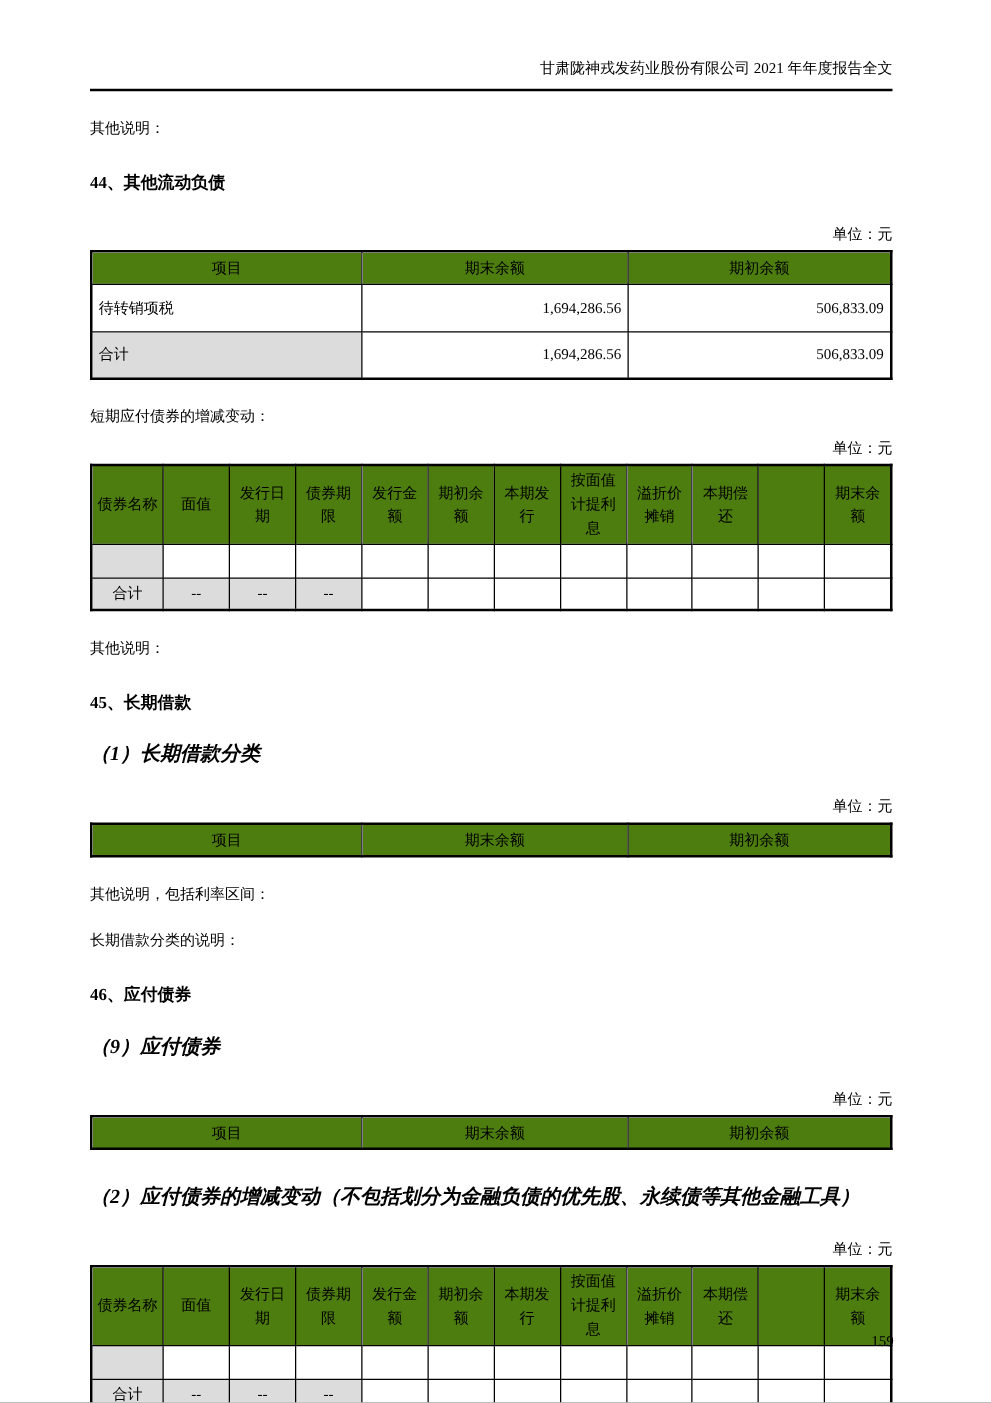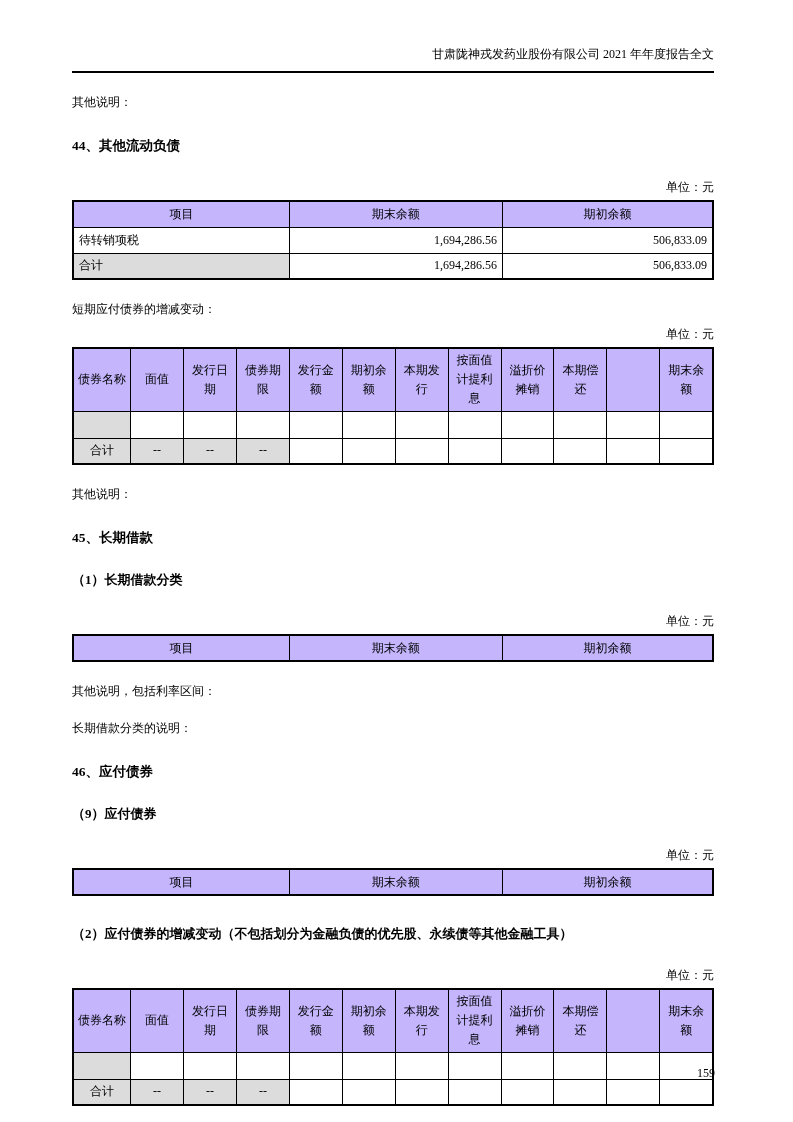--- a/index.html
+++ b/index.html
@@ -6,28 +6,28 @@
   .page{
     width:793px;height:1122px;background:#ffffff;position:relative;
     font-family:"Liberation Serif","DejaVu Serif",serif;color:#000;
     box-sizing:border-box;padding:46px 79px 0 72px;overflow:hidden;
   }
   .doc-header{text-align:right;font-size:12px;line-height:16px;}
   .header-rule{border-bottom:2px solid #000;margin-top:9px;}
   .note{font-size:12px;line-height:15px;margin-top:22px;}
   .note.tight{}
   h2.sec{font-size:13.5px;font-weight:bold;margin:27px 0 0 0;line-height:17px;}
-  h3.sub{font-size:13px;font-weight:bold;margin:26px 0 0 0;line-height:16px;}
+  h3.sub{font-size:16px;font-weight:bold;margin:26px 0 0 0;line-height:16px;font-style:italic;}
   .unit{font-size:12px;text-align:right;margin-top:26px;line-height:15px;}
   .unit.close{margin-top:10px;}
   table{width:100%;border-collapse:collapse;table-layout:fixed;
         border:2px solid #000;margin-top:5px;font-size:12px;}
   th,td{border:1px solid #000;padding:1px 5px;overflow:hidden;box-sizing:border-box;}
-  th{background:#c4b5fd;font-weight:normal;text-align:center;height:26px;}
-  .simple-table td{height:26px;}
+  th{background:#4d7c0f;font-weight:normal;text-align:center;height:26px;}
+  .simple-table td{height:38px;}
   .simple-table td:first-child{text-align:left;}
   .simple-table td:nth-child(n+2){text-align:right;}
   .simple-table.with-total tbody tr:last-child td:first-child{background:#dcdcdc;}
   .bond-table th{height:46px;padding:2px;line-height:1.6;}
   .bond-table td{height:26px;text-align:center;}
   .bond-table tbody tr:first-child td{height:27px;}
   .bond-table tbody tr:first-child td:first-child{background:#dcdcdc;}
   .bond-table tbody tr:last-child td:nth-child(-n+4){background:#dcdcdc;}
   .page-number{position:absolute;top:1066px;right:78px;font-size:12px;}
 </style>

